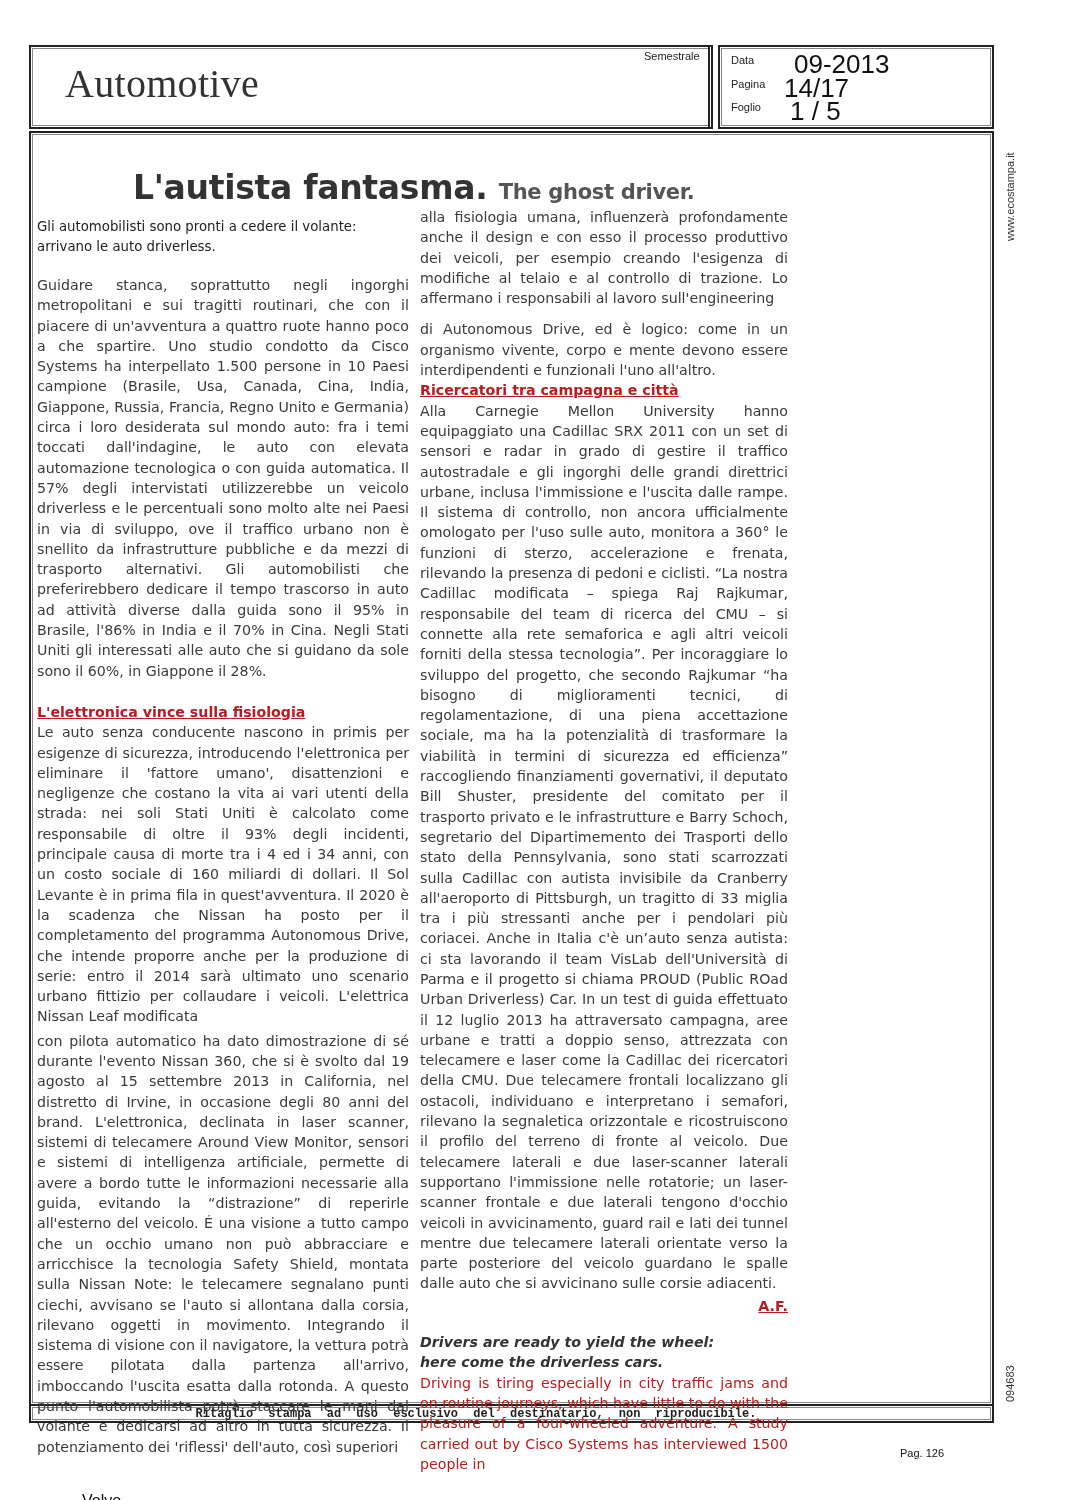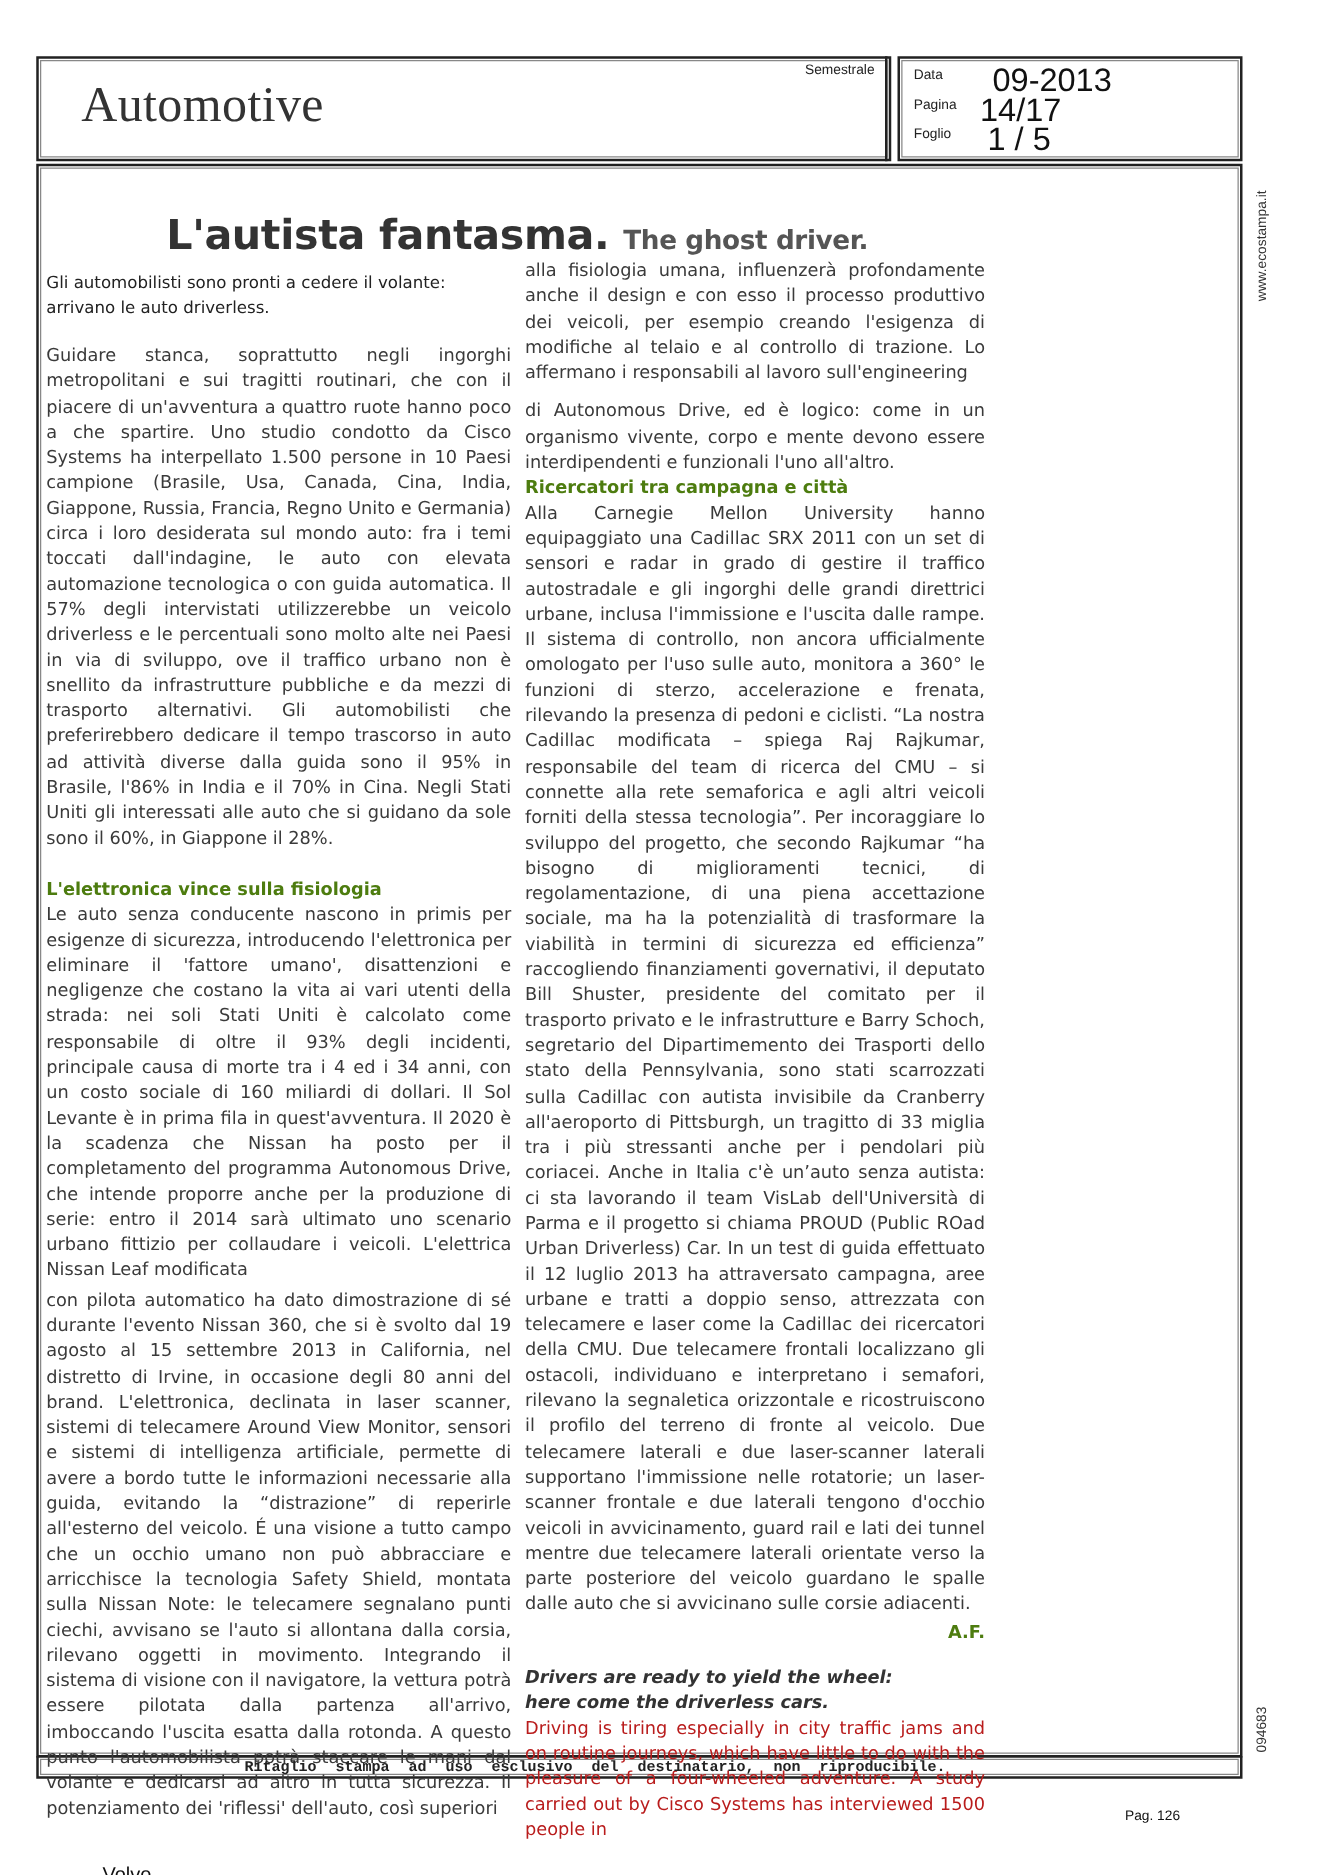--- a/index.html
+++ b/index.html
@@ -13,21 +13,21 @@
   #body-box { left: 29px; top: 131px; width: 965px; height: 1275px; }
   #footer-box { left: 29px; top: 1405px; width: 965px; height: 18px; border-top-width: 1px; }
   .masthead-title { left: 65px; top: 60px; font-family: "Liberation Serif", serif; font-size: 40px; color: #333; letter-spacing: 0.3px; }
   .freq { left: 644px; top: 50px; font-family: "Liberation Sans", sans-serif; font-size: 11px; color: #222; }
   .meta-label { font-family: "Liberation Sans", sans-serif; font-size: 11px; color: #222; left: 731px; }
   .meta-val { font-family: "Liberation Sans", sans-serif; font-size: 26px; color: #111; }
   .headline { left: 90px; top: 168px; font-size: 33px; font-weight: 700; color: #333; letter-spacing: -0.3px; white-space: nowrap; margin-left: 43px; }
   .headline .en { font-size: 21px; color: #555; }
   .col { position: absolute; font-size: 14.2px; line-height: 20.3px; color: #3a3a3a; text-align: justify; }
   .col p { margin: 0; }
-  .sub { font-weight: bold; color: #4d7c0f; }
+  .sub { font-weight: bold; color: #b91c1c; text-decoration: underline; }
   .lead { left: 37px; top: 217px; width: 360px; font-size: 13.3px; line-height: 20px; font-weight: normal; color: #222; }
   .ital { color: #b91c1c; }
   .ital-b { font-style: italic; font-weight: bold; color: #333; }
   .side { font-family: "Liberation Sans", sans-serif; font-size: 11px; color: #333; transform: rotate(-90deg); transform-origin: left top; white-space: nowrap; }
   .footer-text { left: 29px; top: 1407px; width: 894px; text-align: center; font-family: "Liberation Mono", monospace; font-size: 12px; font-weight: bold; color: #222; word-spacing: 8px; }
   .bottom { font-family: "Liberation Sans", sans-serif; color: #111; }
 </style>
 </head>
 <body>
 

